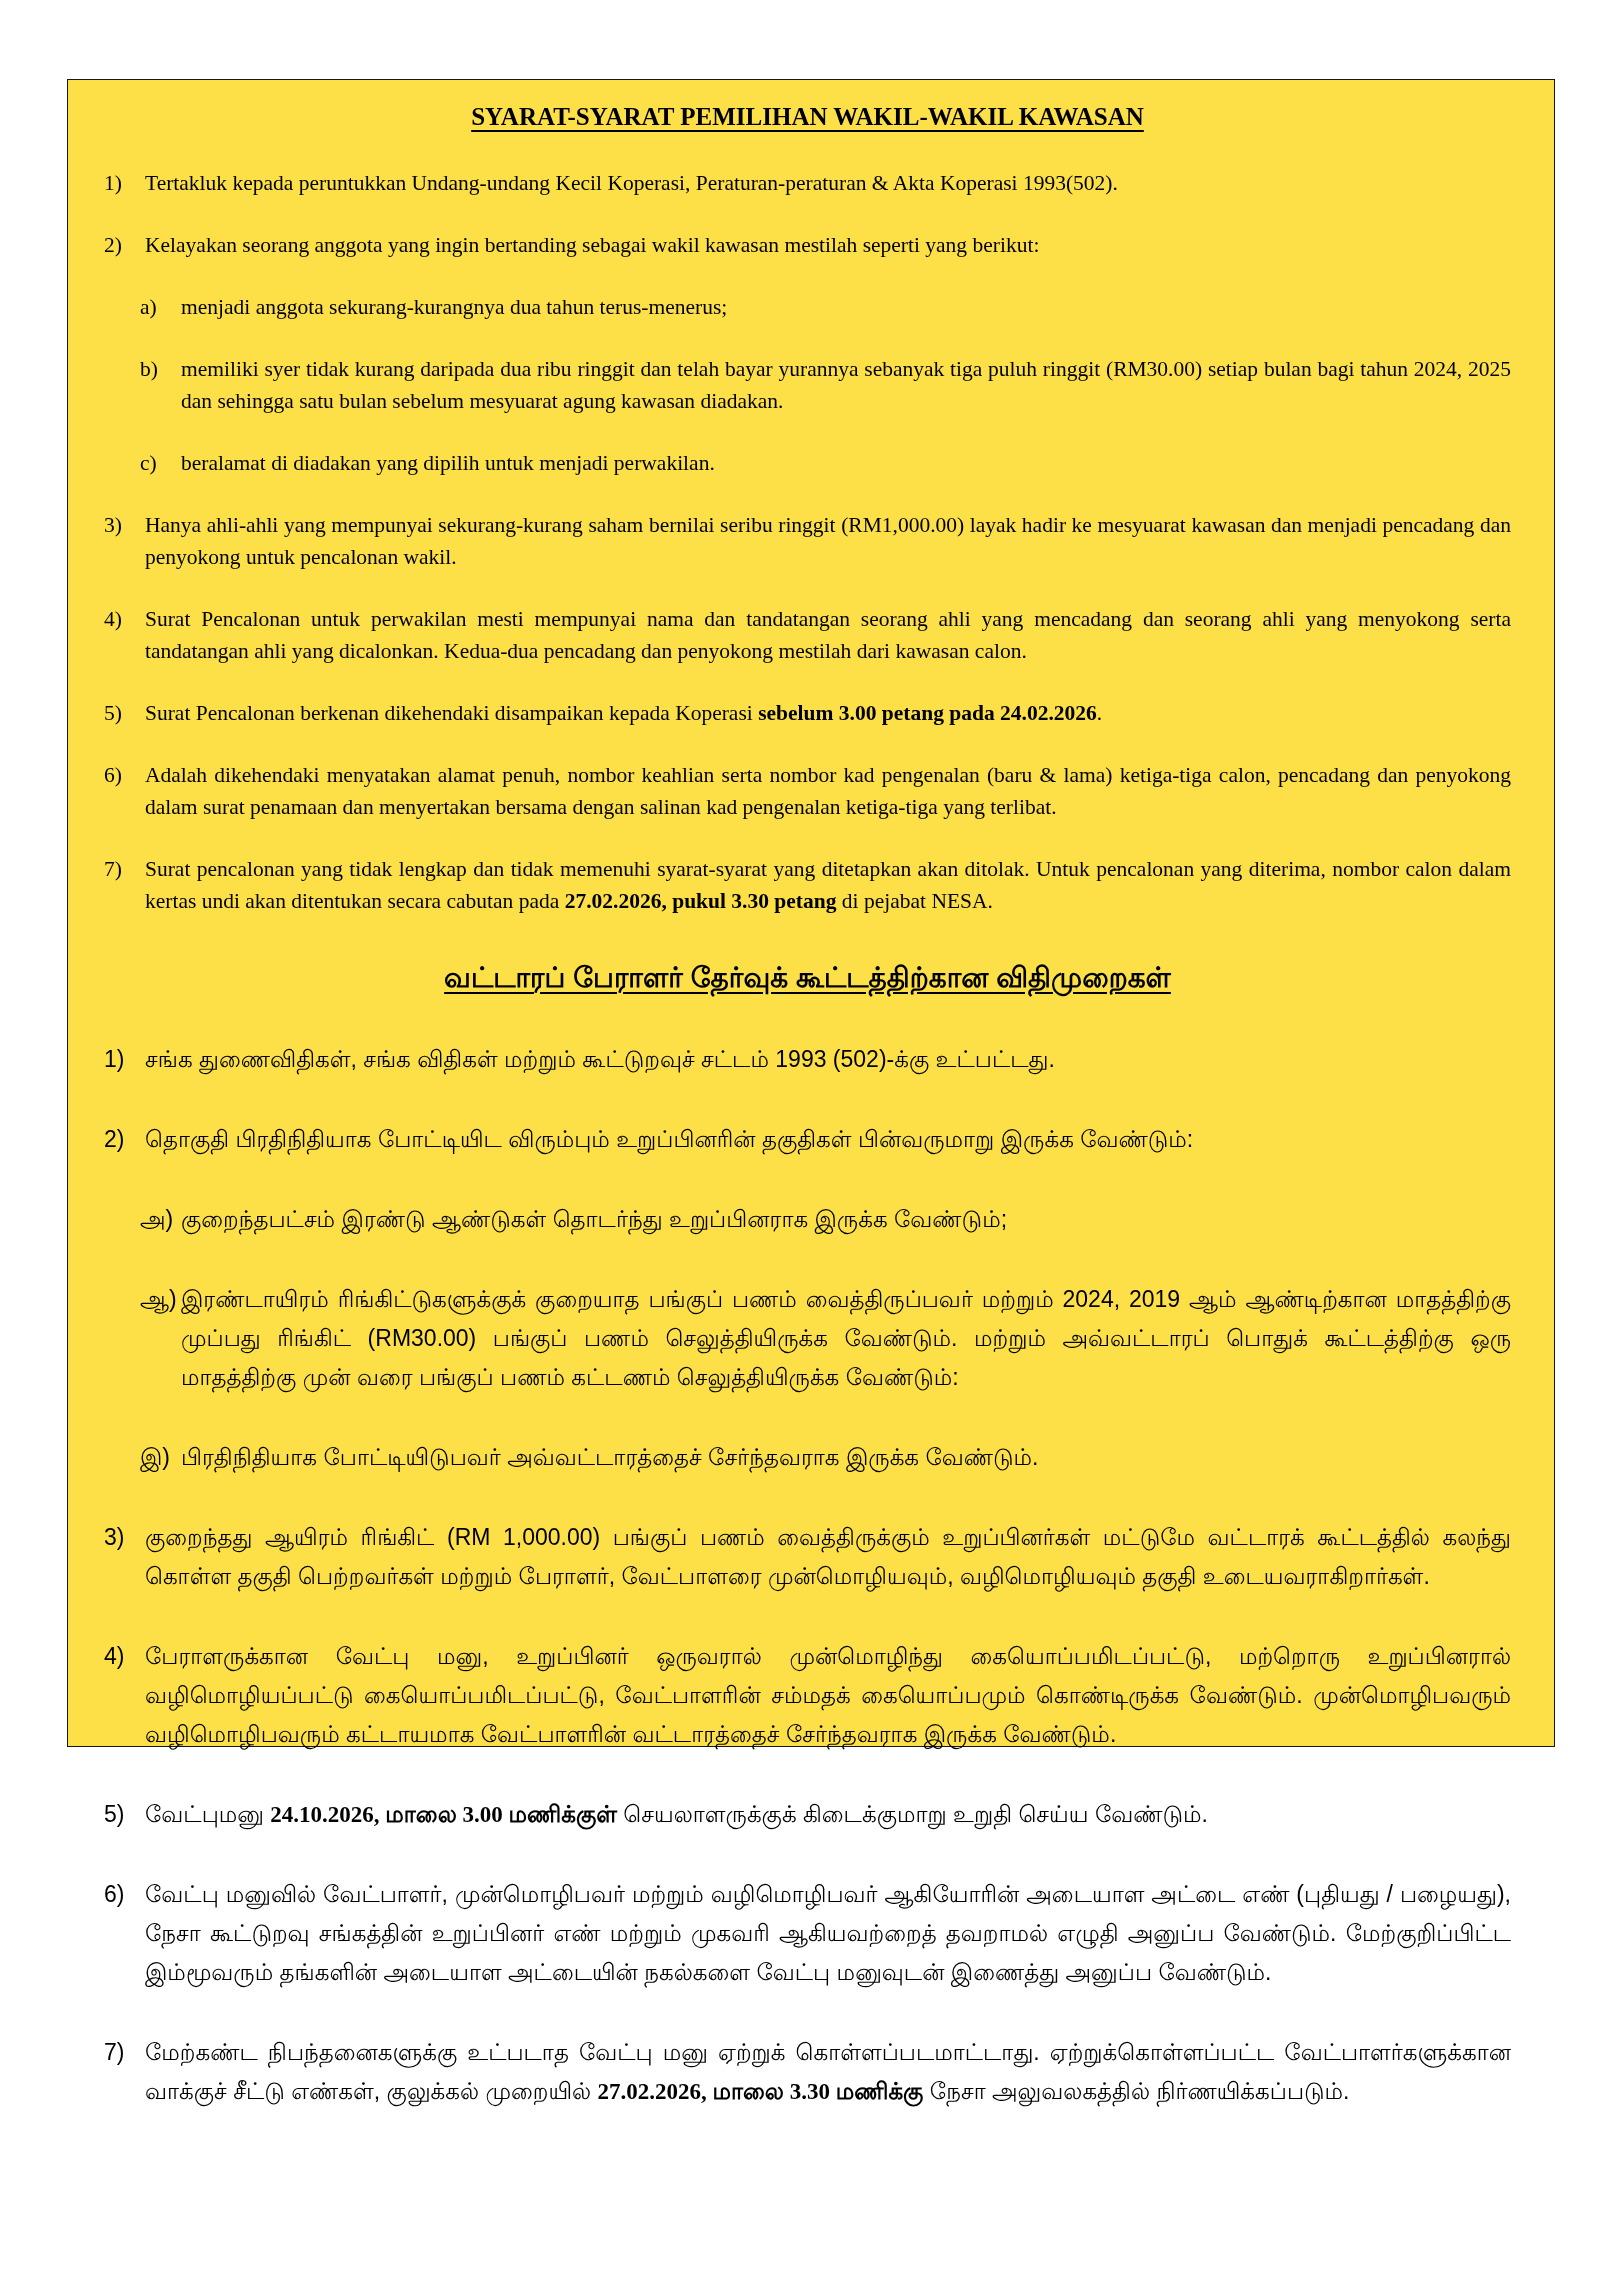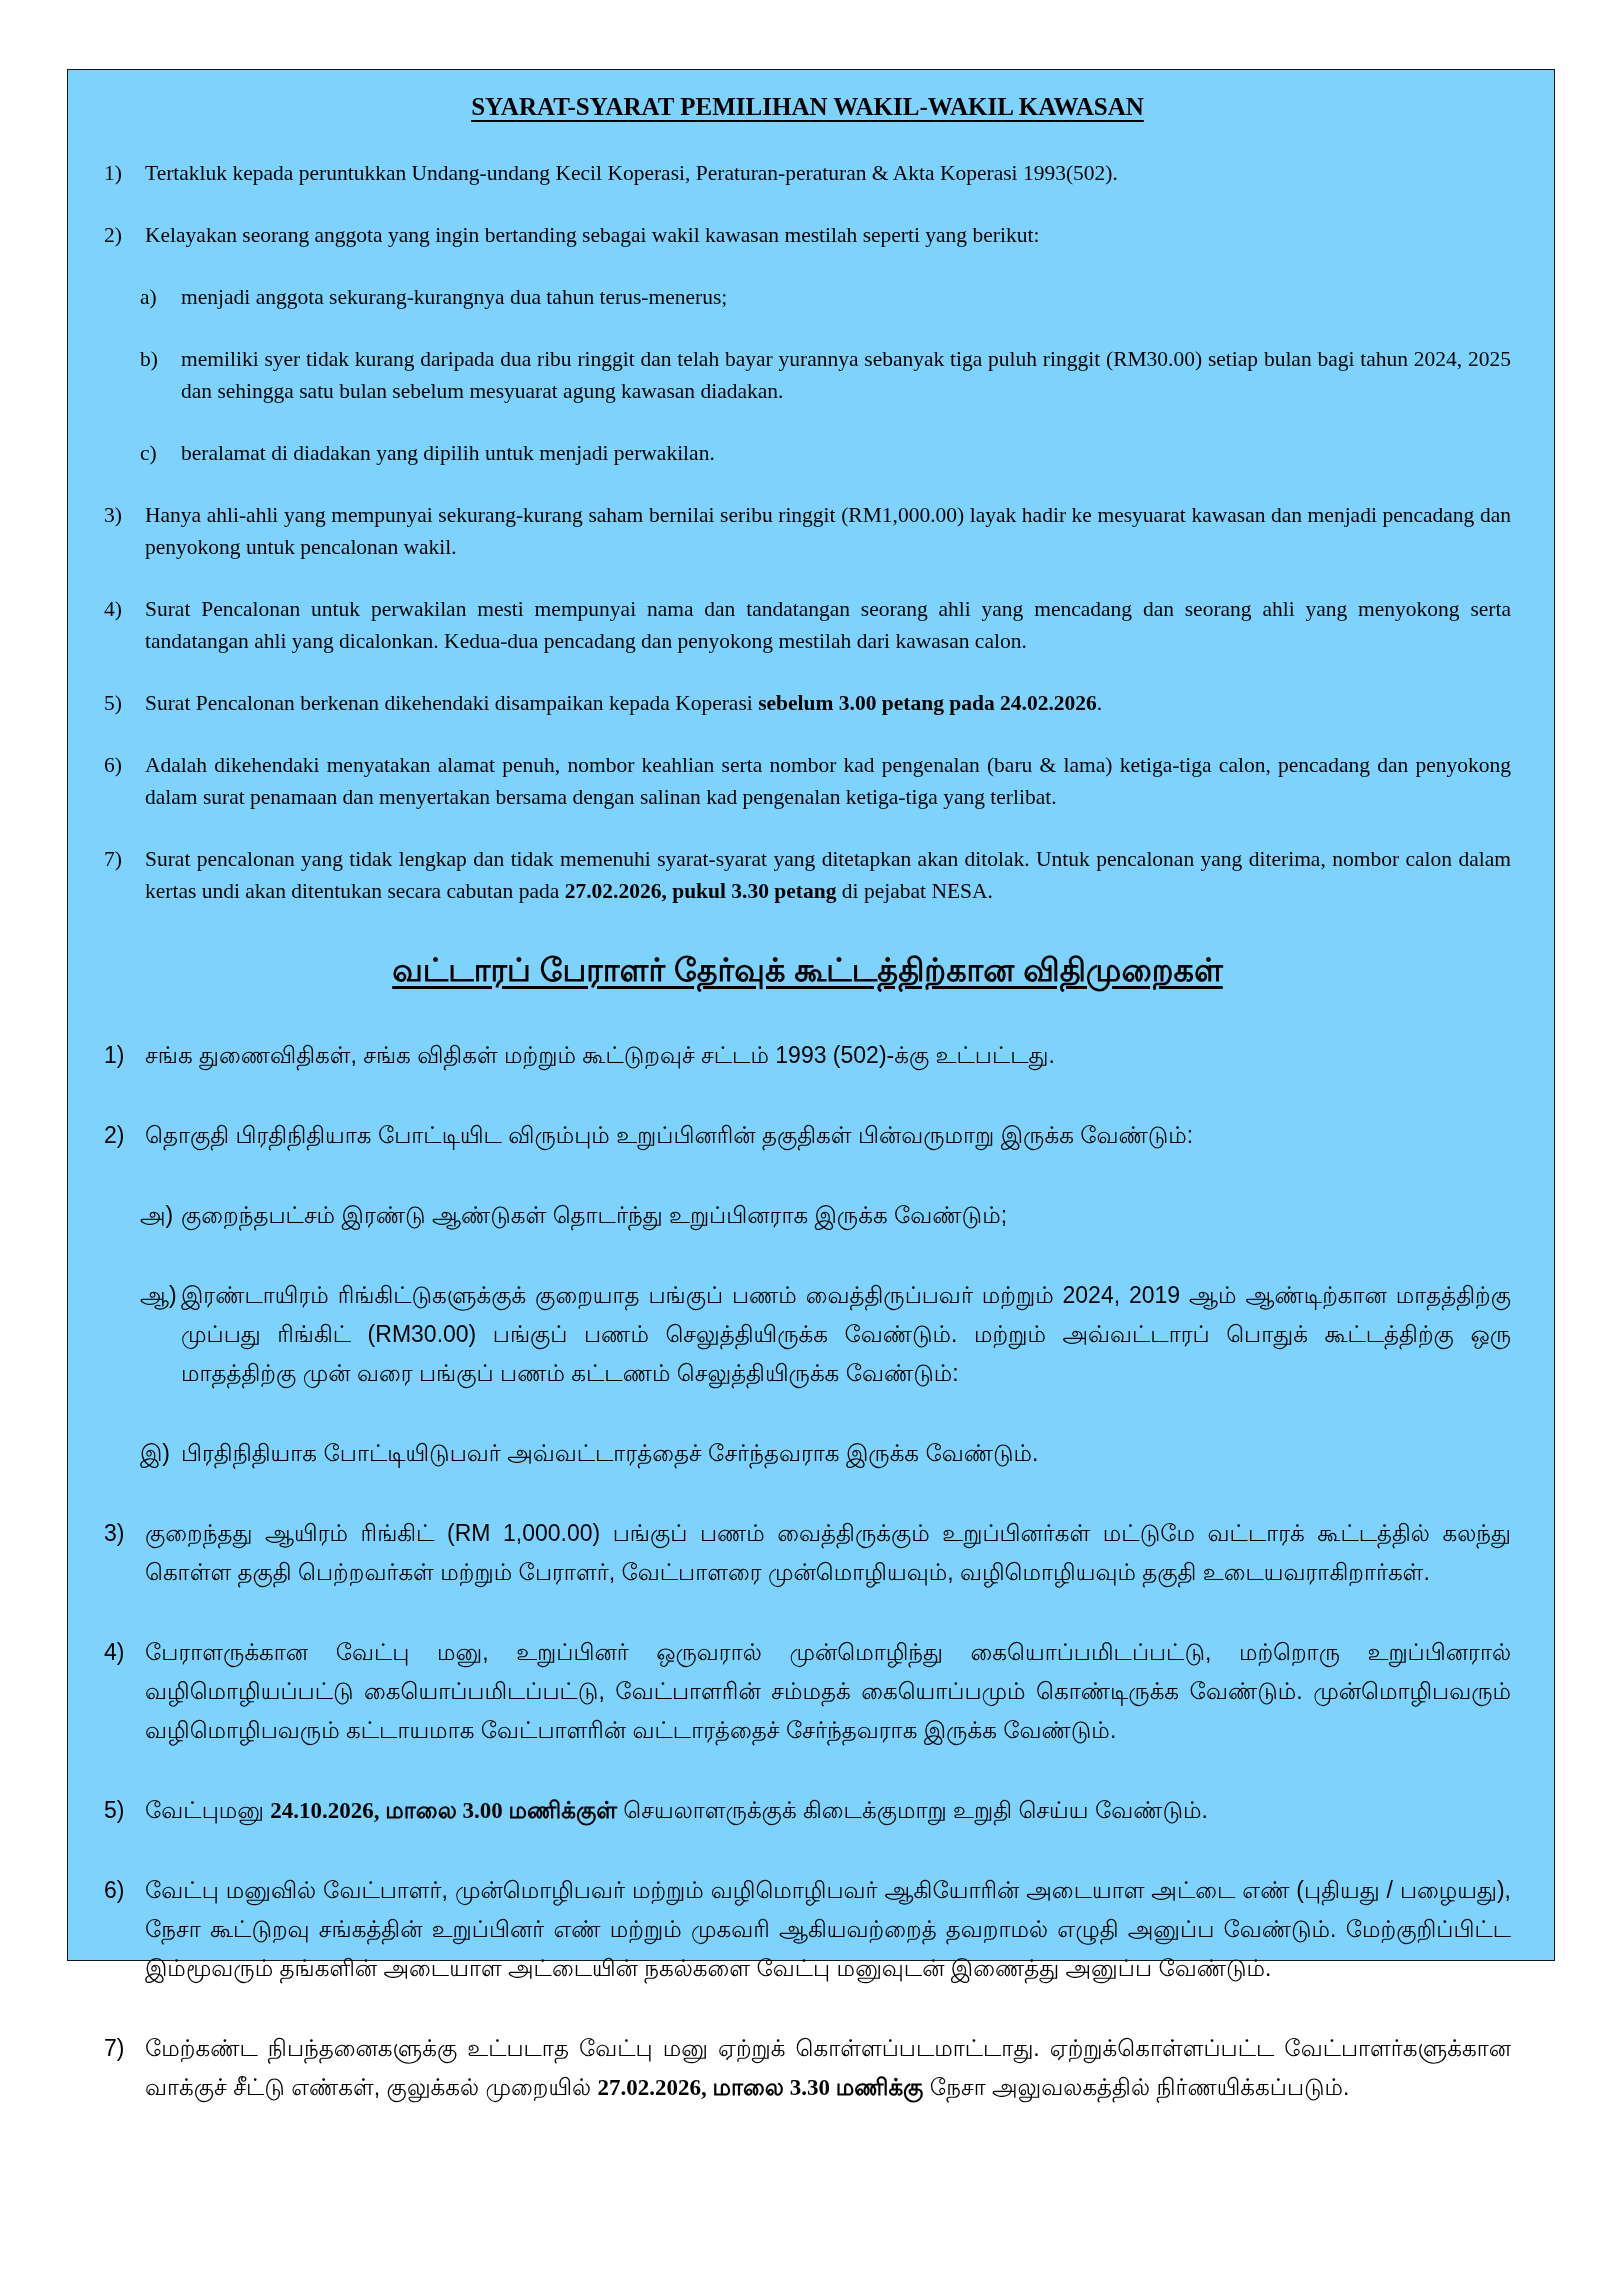--- a/index.html
+++ b/index.html
@@ -1,40 +1,40 @@
 <!DOCTYPE html>
 <html style="font-size:14.3px"><head>
 <meta charset="utf-8">
 <style>
   html,body { margin:0; padding:0; background:#ffffff; }
   body {
     width:1622px; height:2293px; position:relative;
     font-family:"Liberation Serif", serif; color:#000;
   }
   .frame {
-    position:absolute; left:67px; top:69px; width:1488px; height:1892px;
+    position:absolute; left:67px; top:79px; width:1488px; height:1668px;
     border:1.8px solid #161616; box-sizing:border-box;
-    padding:14.3px 43px 0 36px; background:#7dd3fc;
+    padding:14.3px 43px 0 36px; background:#fde047;
   }
   .doc-title {
     text-align:center; font-weight:bold; font-size:25px;
     text-decoration:underline; text-underline-offset:4.5px;
     margin:9px 0 36px 0; font-family:"Liberation Serif", serif;
   }
   .ms { font-family:"Liberation Serif", serif; font-size:21.5px; line-height:32px; }
   .ta { font-family:"Liberation Sans", sans-serif; font-size:23px; line-height:39px; }
   .li { display:flex; margin-bottom:30px; }
   .ta.li { margin-bottom:41px; }
   .li .num { flex:0 0 41px; }
   .li.sub { margin-left:36px; }
   .li.sub .num { flex:0 0 41px; }
   .li .txt { flex:1; text-align:justify; }
   .b { font-weight:bold;font-family:Liberation Serif, serif; }
   .ta-title {
-    text-align:center; font-weight:bold; font-size:32px;
+    text-align:center; font-weight:bold; font-size:28px;
     font-family:"Liberation Sans", sans-serif;
     text-decoration:underline; text-underline-offset:5.4px;
     margin:45px 0 43px 0;
   }
 </style>
 </head>
 <body>
 
 <div class="frame">
 

